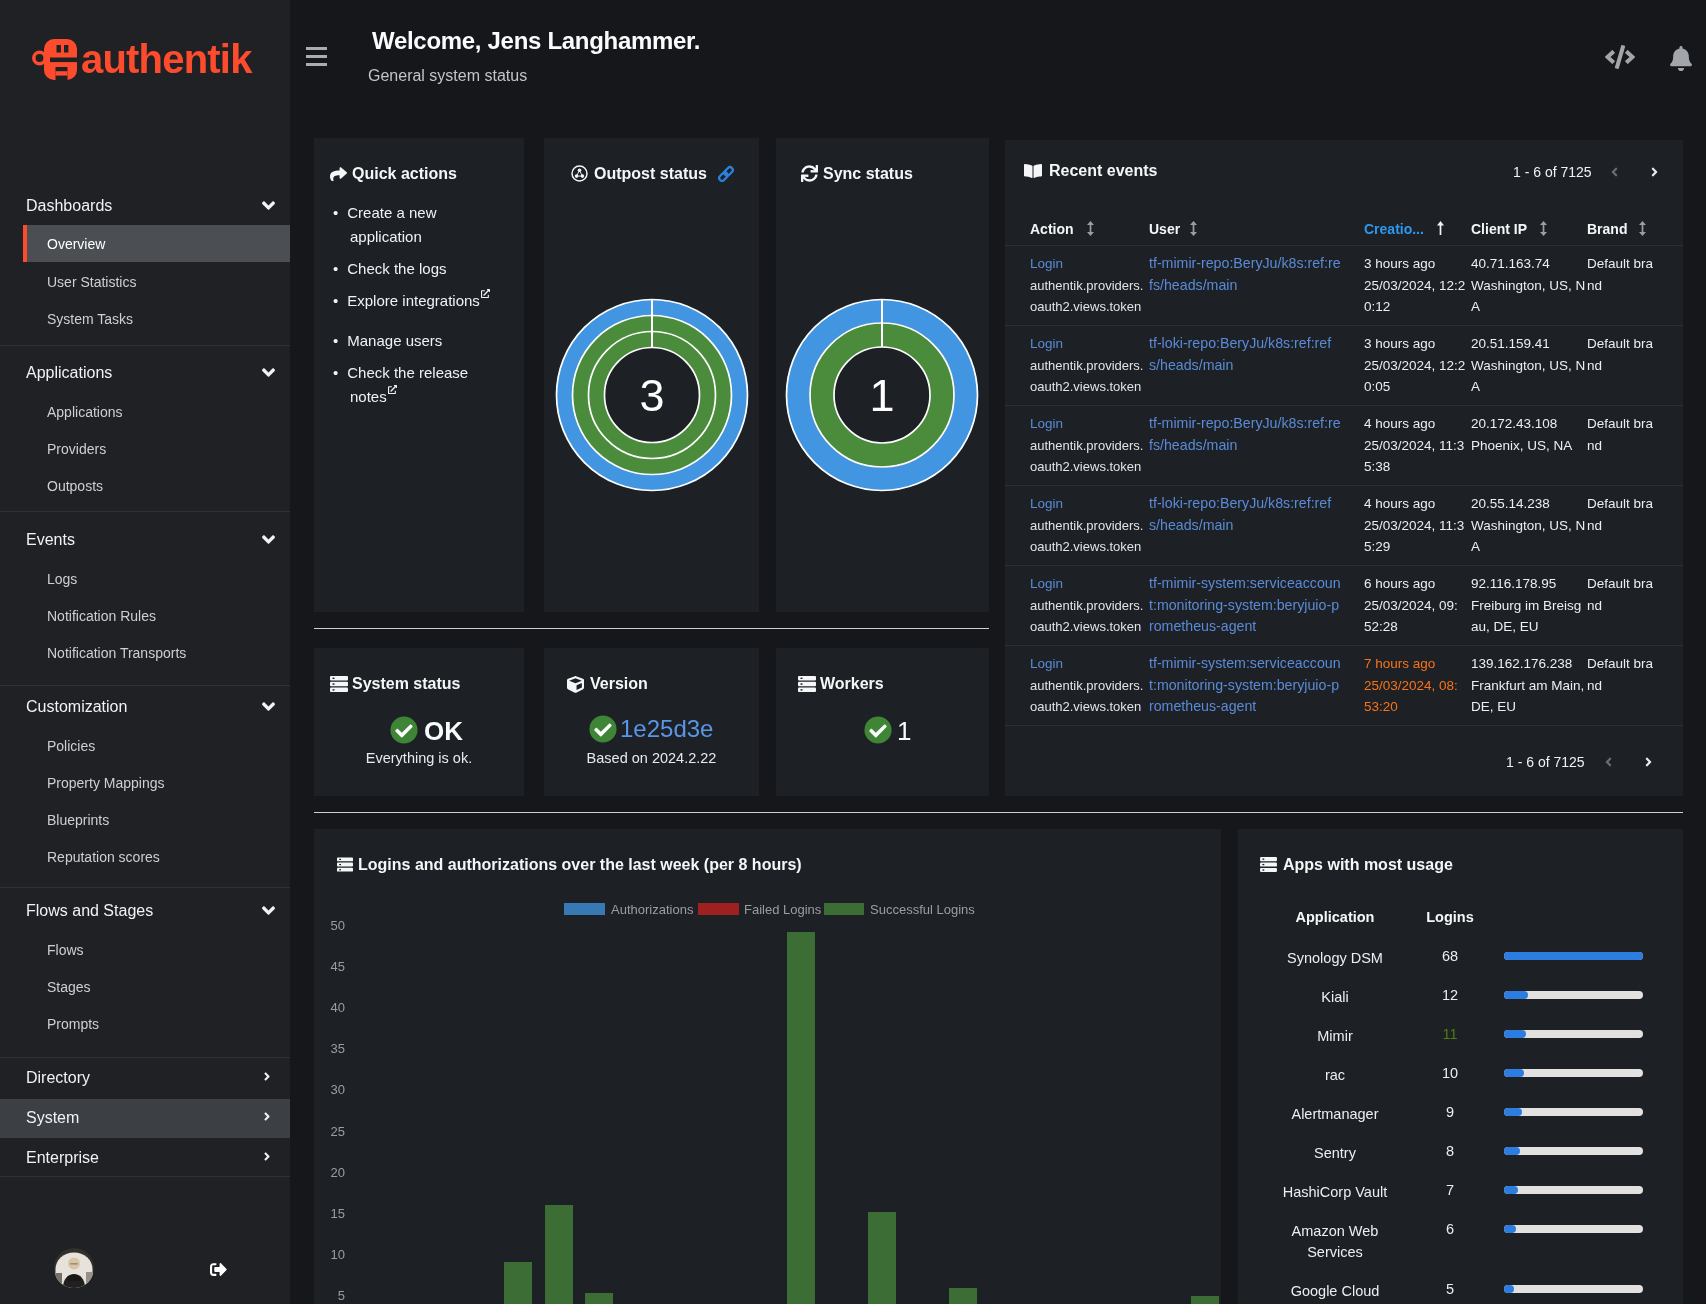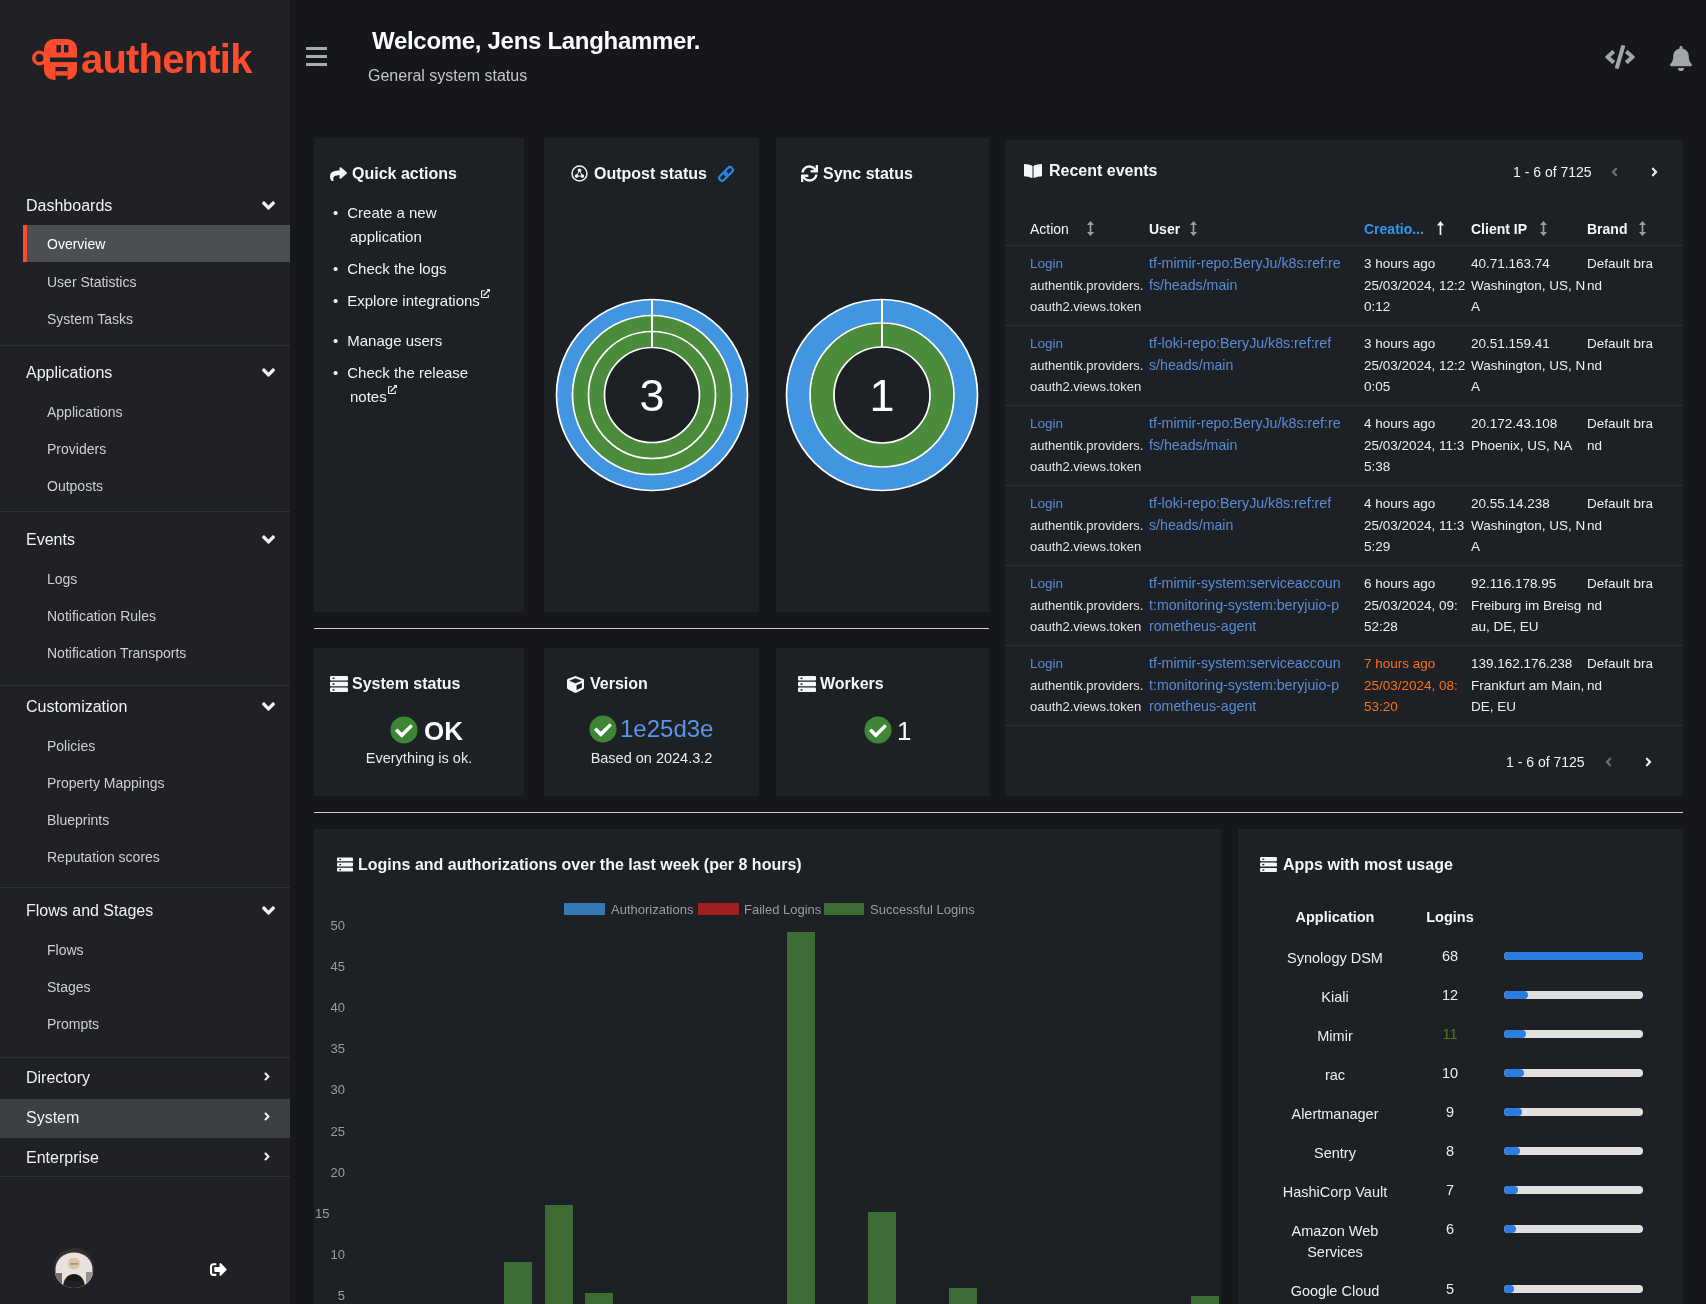--- a/index.html
+++ b/index.html
@@ -195,21 +195,21 @@
   </svg>
 <div class="ttl" style="left:1049px;top:162px">Recent events</div>
 <div class="abs" style="left:1513px;top:164px;font-size:14px;color:#f0f2f4">1 - 6 of 7125</div>
 <svg class="abs" style="left:1610px;top:165px" width="9" height="14" viewBox="0 0 256 512">
     <path fill="#6a6e73" d="M31.7 239l136-136c9.4-9.4 24.6-9.4 33.9 0l22.6 22.6c9.4 9.4 9.4 24.6 0 33.9L127.9 256l96.4 96.4c9.4 9.4 9.4 24.6 0 33.9L201.7 409c-9.4 9.4-24.6 9.4-33.9 0l-136-136c-9.5-9.4-9.5-24.6-.1-34z"></path>
   </svg>
 <svg class="abs" style="left:1650px;top:165px" width="9" height="14" viewBox="0 0 256 512">
     <path fill="#e8eaec" d="M224.3 273l-136 136c-9.4 9.4-24.6 9.4-33.9 0l-22.6-22.6c-9.4-9.4-9.4-24.6 0-33.9l96.4-96.4-96.4-96.4c-9.4-9.4-9.4-24.6 0-33.9L54.3 103c9.4-9.4 24.6-9.4 33.9 0l136 136c9.5 9.4 9.5 24.6.1 34z"></path>
   </svg>
 
-<div class="abs" style="left:1030px;top:221px;font-size:14px;font-weight:normal;color:#f5f6f7">Action</div>
+<div class="abs" style="left:1030px;top:221px;font-size:14px;font-weight:bold;color:#f5f6f7">Action</div>
 <svg class="abs" style="left:1086px;top:221px" width="9" height="15" viewBox="0 0 9 15">
     <line x1="4.5" y1="3" x2="4.5" y2="12" stroke="#9a9da1" stroke-width="1.7"></line>
     <path d="M4.5 0 L8 4 H1 Z" fill="#9a9da1"></path>
     <path d="M4.5 15 L8 11 H1 Z" fill="#9a9da1"></path>
   </svg>
 <div class="abs" style="left:1149px;top:221px;font-size:14px;font-weight:bold;color:#f5f6f7">User</div>
 <svg class="abs" style="left:1189px;top:221px" width="9" height="15" viewBox="0 0 9 15">
     <line x1="4.5" y1="3" x2="4.5" y2="12" stroke="#9a9da1" stroke-width="1.7"></line>
     <path d="M4.5 0 L8 4 H1 Z" fill="#9a9da1"></path>
     <path d="M4.5 15 L8 11 H1 Z" fill="#9a9da1"></path>
@@ -302,21 +302,21 @@
 <div class="card" style="left:544px;top:648px;width:215px;height:148px"></div>
 <svg class="abs" style="left:567px;top:676px" width="17" height="17" viewBox="0 0 512 512">
     <path fill="#f5f6f7" d="M239.1 6.3l-208 78c-18.7 7-31.1 25-31.1 45v225.1c0 18.2 10.3 34.8 26.5 42.9l208 104c13.5 6.8 29.4 6.8 42.9 0l208-104c16.3-8.1 26.5-24.8 26.5-42.9V129.3c0-20-12.4-37.9-31.1-44.9l-208-78C262 2.2 250 2.2 239.1 6.3zM256 68.4l192 72v1.1l-192 78-192-78v-1.1l192-72zm32 356V275.5l160-65v133.9l-160 80z"></path>
   </svg>
 <div class="ttl" style="left:590px;top:675px">Version</div>
 <svg class="abs" style="left:589px;top:715px" width="28" height="28" viewBox="0 0 512 512">
     <circle cx="256" cy="256" r="248" fill="#3e8635"></circle>
     <path fill="#fff" d="M227.3 387.3l184-184c6.2-6.2 6.2-16.4 0-22.6l-22.6-22.6c-6.2-6.2-16.4-6.2-22.6 0L216 308.1l-70.1-70.1c-6.2-6.2-16.4-6.2-22.6 0l-22.6 22.6c-6.2 6.2-6.2 16.4 0 22.6l104 104c6.2 6.2 16.4 6.2 22.6 0z"></path>
   </svg>
 <div class="abs" style="left:620px;top:715px;font-size:24px;color:#5a96e8">1e25d3e</div>
-<div class="abs" style="left:544px;top:750px;width:215px;text-align:center;font-size:14.5px;color:#e8eaec">Based on 2024.3.2</div>
+<div class="abs" style="left:544px;top:750px;width:215px;text-align:center;font-size:14.5px;color:#e8eaec">Based on 2024.2.22</div>
 
 <div class="card" style="left:776px;top:648px;width:213px;height:148px"></div>
 <svg class="abs" style="left:798px;top:676px" width="18" height="16" viewBox="0 0 18 16">
     <g fill="#f5f6f7">
       <rect x="0" y="0" width="18" height="4.4" rx="1"></rect>
       <rect x="0" y="5.8" width="18" height="4.4" rx="1"></rect>
       <rect x="0" y="11.6" width="18" height="4.4" rx="1"></rect>
     </g>
     <g fill="#1d2025">
       <rect x="2.5" y="1.6" width="2" height="1.4"></rect>
@@ -355,21 +355,21 @@
 <div class="abs" style="left:824px;top:903px;width:40px;height:12px;background:#3c6d35"></div>
 <div class="abs" style="left:870px;top:902px;font-size:13px;color:#9a9da1">Successful Logins</div>
 
 <div class="abs" style="left:315px;top:918px;width:30px;text-align:right;font-size:13px;color:#9a9da1">50</div>
 <div class="abs" style="left:315px;top:959px;width:30px;text-align:right;font-size:13px;color:#9a9da1">45</div>
 <div class="abs" style="left:315px;top:1000px;width:30px;text-align:right;font-size:13px;color:#9a9da1">40</div>
 <div class="abs" style="left:315px;top:1041px;width:30px;text-align:right;font-size:13px;color:#9a9da1">35</div>
 <div class="abs" style="left:315px;top:1082px;width:30px;text-align:right;font-size:13px;color:#9a9da1">30</div>
 <div class="abs" style="left:315px;top:1124px;width:30px;text-align:right;font-size:13px;color:#9a9da1">25</div>
 <div class="abs" style="left:315px;top:1165px;width:30px;text-align:right;font-size:13px;color:#9a9da1">20</div>
-<div class="abs" style="left:315px;top:1206px;width:30px;font-size:13px;color:#9a9da1">15</div>
+<div class="abs" style="left:315px;top:1206px;width:30px;text-align:right;font-size:13px;color:#9a9da1">15</div>
 <div class="abs" style="left:315px;top:1247px;width:30px;text-align:right;font-size:13px;color:#9a9da1">10</div>
 <div class="abs" style="left:315px;top:1288px;width:30px;text-align:right;font-size:13px;color:#9a9da1">5</div>
 
 <div class="abs" style="left:504px;top:1262px;width:28px;height:42px;background:#3c6d35"></div>
 <div class="abs" style="left:545px;top:1205px;width:28px;height:99px;background:#3c6d35"></div>
 <div class="abs" style="left:585px;top:1293px;width:28px;height:11px;background:#3c6d35"></div>
 <div class="abs" style="left:787px;top:932px;width:28px;height:372px;background:#3c6d35"></div>
 <div class="abs" style="left:868px;top:1212px;width:28px;height:92px;background:#3c6d35"></div>
 <div class="abs" style="left:949px;top:1288px;width:28px;height:16px;background:#3c6d35"></div>
 <div class="abs" style="left:1191px;top:1296px;width:28px;height:8px;background:#3c6d35"></div>

